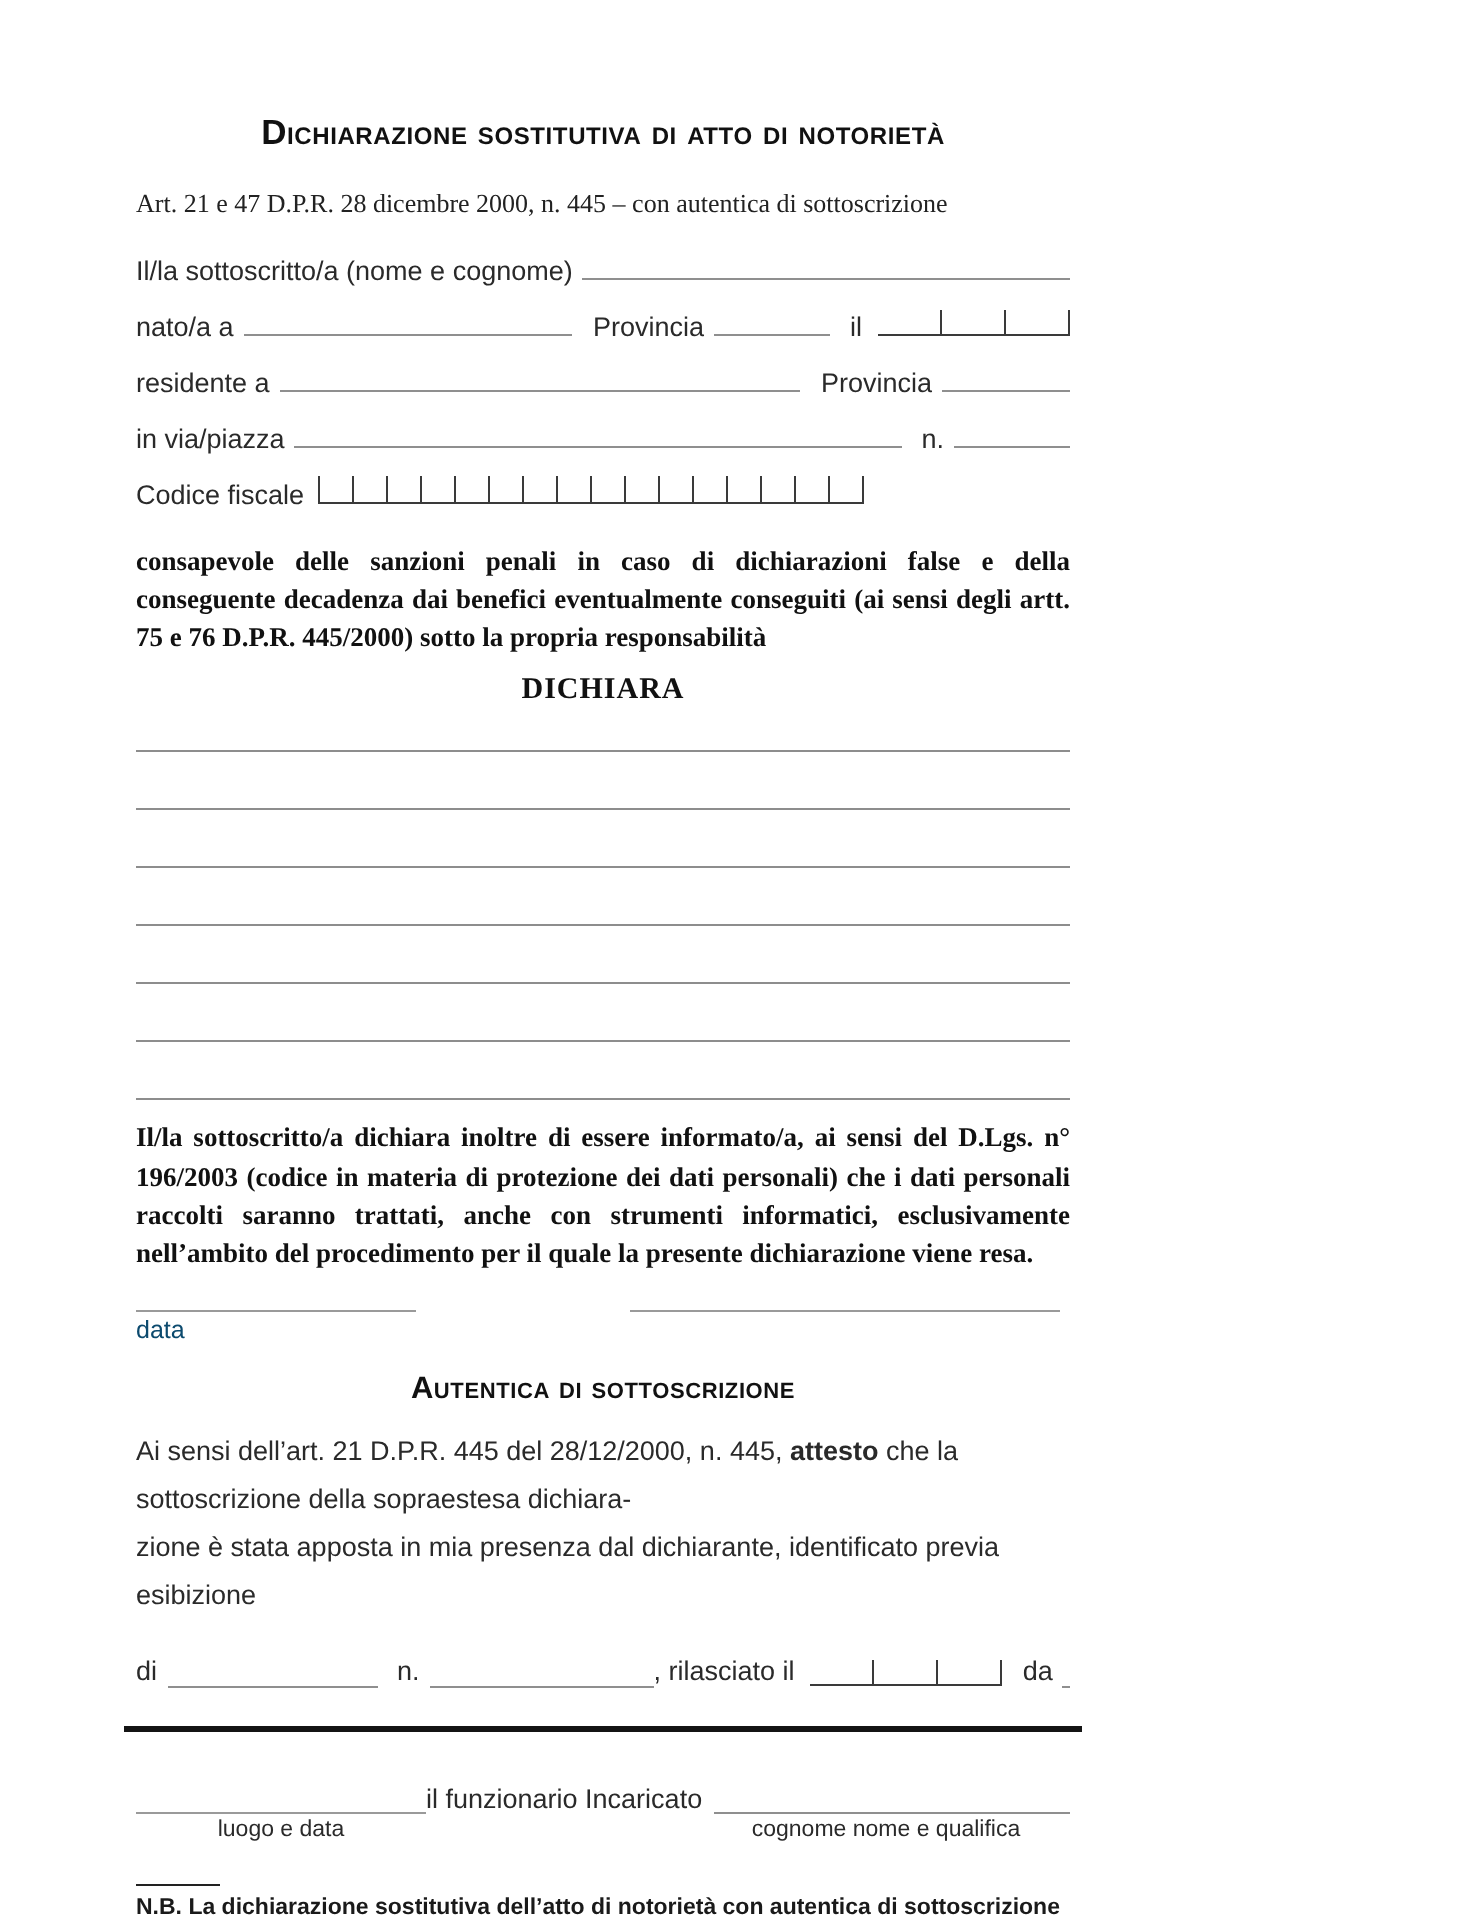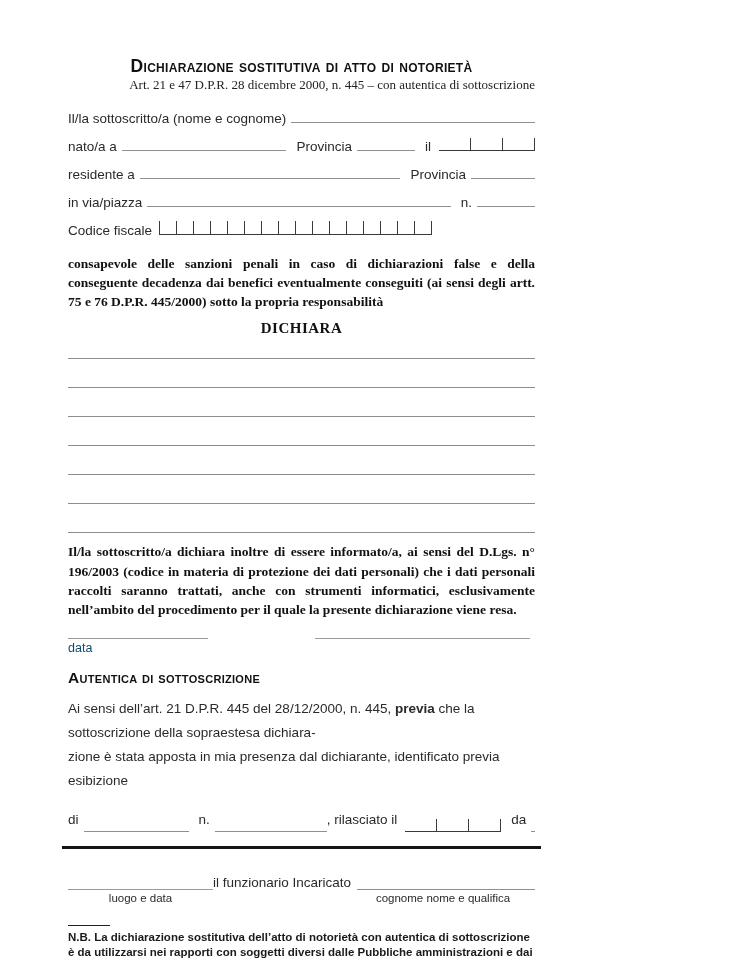--- a/index.html
+++ b/index.html
@@ -9,22 +9,22 @@
   }
   .content { padding:56px 67px 0 68px; }
 
   
   .title {
     margin:0; text-align:center; font-variant:small-caps;
     font-family:"Liberation Sans", sans-serif;
     font-size:17.5px; font-weight:bold; letter-spacing:.3px; color:#111;
   }
   .subtitle {
-    text-align:right; font-family:"Liberation Serif", serif;
-    font-size:13px; color:#222; margin-top:0;
+    text-align:left; font-family:"Liberation Serif", serif;
+    font-size:13px; color:#222; margin-top:17px;
   }
 
   
   .formblock { margin-top:12px; }
   .frow { display:flex; align-items:baseline; height:28px; line-height:27px; font-size:13.5px; color:#2a2a2a; white-space:nowrap; }
   .lbl { flex:0 0 auto; }
   .fill { flex:1 1 auto; border-bottom:1px solid #8f8f8f; height:14px; margin-left:5px; }
   .fill.gapleft { margin-left:6px; }
   .short60 { flex:0 0 58px; }
   .short65 { flex:0 0 64px; }
@@ -62,25 +62,25 @@
   .siglabel { margin-top:2px; line-height:14px; }
   .siglabel.firma { padding-left:48px; }
 
   
   .comunerow { margin-top:24px; font-size:13.5px; color:#2a2a2a; display:flex; align-items:baseline; }
   .dots { letter-spacing:1.2px; color:#3a3a3a; font-size:12px; margin-left:6px; }
   .dash { margin-left:8px; }
 
   
   .aut-heading {
-    text-align:left; font-variant:small-caps; font-weight:bold;
+    text-align:center; font-variant:small-caps; font-weight:bold;
     font-size:15.5px; letter-spacing:.3px; color:#111; margin-top:14px;
   }
   .aut-para { font-size:13.5px; line-height:24px; color:#2a2a2a; margin-top:10px; }
-  .aut-row { display:flex; align-items:flex-end; height:25px; line-height:24px; font-size:13.5px; color:#2a2a2a; white-space:nowrap; }
+  .aut-row { display:flex; align-items:center; height:25px; line-height:24px; font-size:13.5px; color:#2a2a2a; white-space:nowrap; }
   .w110 { flex:0 0 105px; }
   .w115 { flex:0 0 112px; }
 
   .rule-thick { height:3px; background:#141414; margin:14px -6px 0 -6px; }
 
   
   .off-row { display:flex; margin-top:25px; font-size:13.5px; color:#2a2a2a; }
   .off-left { width:247px; }
   .offline { height:15px; border-bottom:1px solid #9a9a9a; }
   .offlabel { font-size:11.5px; text-align:center; margin-top:2px; color:#2a2a2a; }
@@ -179,21 +179,21 @@
         <div class="siglabel">data</div>
       </div>
       <div class="sig-right">
         <div class="sigline"></div>
       </div>
     </div>
 
 
     <div class="aut-heading">Autentica di sottoscrizione</div>
 
-    <p class="aut-para"><span>Ai sensi dell’art. 21 D.P.R. 445 del 28/12/2000, n. 445, </span><b>previa</b><span> che la sottoscrizione della sopraestesa dichiara-</span><br><span>zione è stata apposta in mia presenza dal dichiarante, identificato previa esibizione</span></p>
+    <p class="aut-para"><span>Ai sensi dell’art. 21 D.P.R. 445 del 28/12/2000, n. 445, </span><b>attesto</b><span> che la sottoscrizione della sopraestesa dichiara-</span><br><span>zione è stata apposta in mia presenza dal dichiarante, identificato previa esibizione</span></p>
 
     <div class="aut-row">
       <span class="lbl">di</span>
       <span class="fill w110"></span>
       <span class="lbl after">n.</span>
       <span class="fill w115"></span>
       <span class="lbl">, rilasciato il</span>
       <span class="date-cells">
           <div class="date-cell"></div>
           <div class="date-cell"></div>

